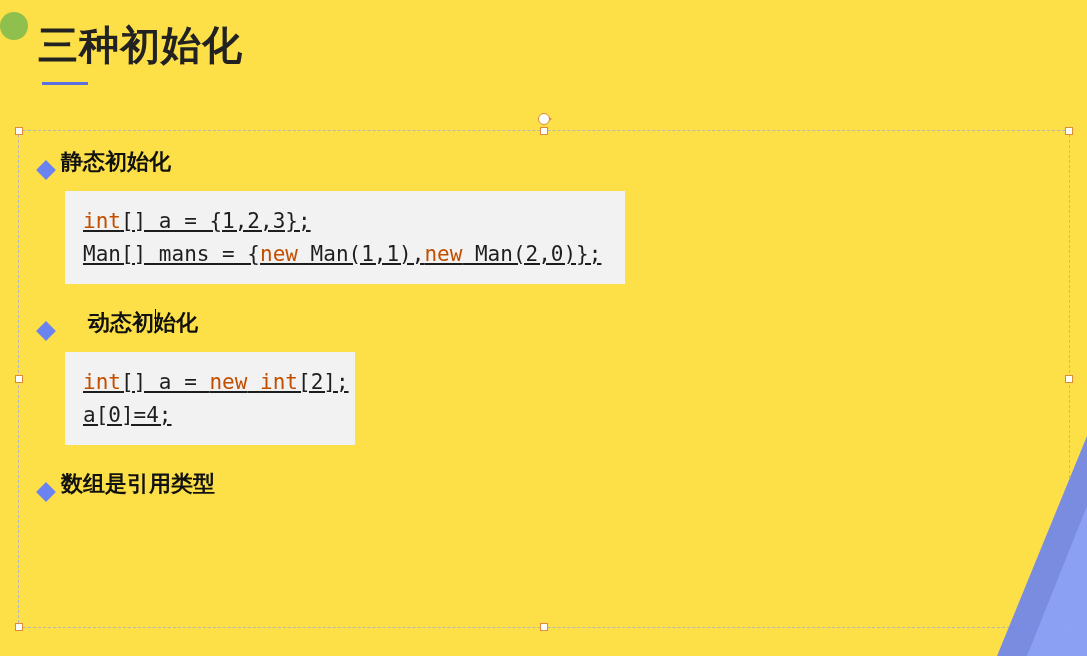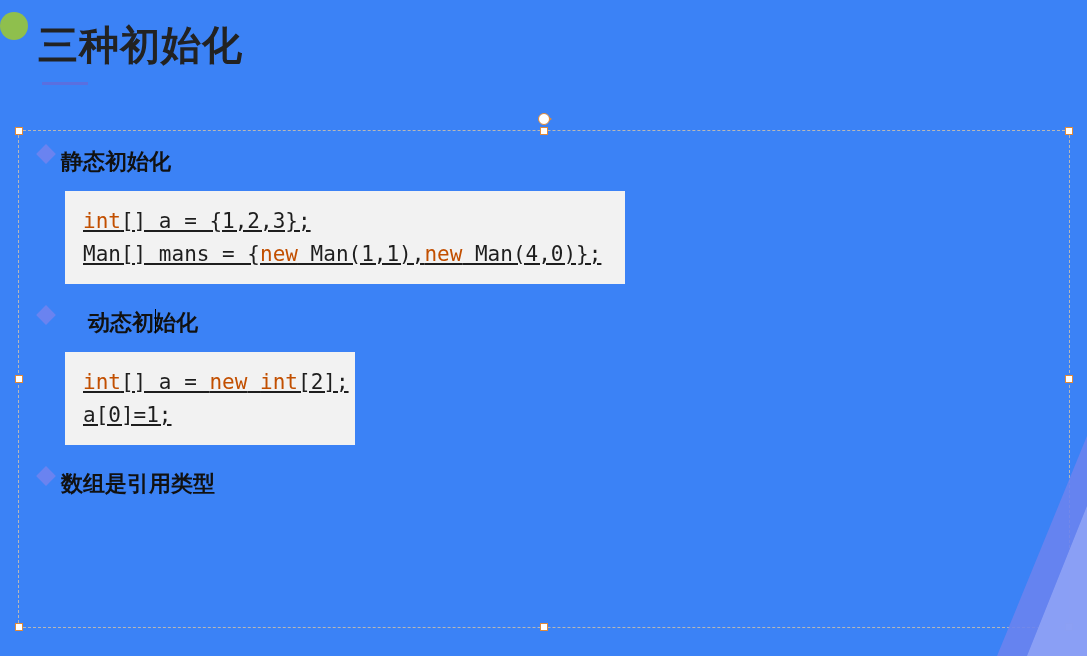--- a/index.html
+++ b/index.html
@@ -1,18 +1,18 @@
 <!DOCTYPE html>
 <html><head>
 <meta charset="utf-8">
 <style>
   * { box-sizing: border-box; margin: 0; padding: 0; }
   html, body { width: 1087px; height: 656px; overflow: hidden; font-family: "Microsoft YaHei", "PingFang SC", sans-serif; background: #fff; }
 
-  .slide { position: relative; width: 1087px; height: 656px; background: #3b82f6; }
+  .slide { position: relative; width: 1087px; height: 656px; background: #fde047; }
 
   
   .title-wrap { position: absolute; left: 38px; top: 18px; }
   .title-bullet {
     position: absolute; left: -38px; top: -6px; width: 28px; height: 28px;
     border-radius: 50%; background: #8fbf4d; z-index: 0;
   }
   .title-text {
     position: relative; font-size: 40px; font-weight: 700; color: #222; letter-spacing: 1px;
   }
@@ -38,21 +38,21 @@
     position: absolute; left: 50%; top: -18px; margin-left: -6px;
     width: 12px; height: 12px; border: 1.5px solid #e08a3a; border-radius: 50%; background: #fff;
   }
   .rotate-handle::after {
     content: ""; position: absolute; right: -3px; top: 3px; width: 0; height: 0;
     border-left: 3px solid #e08a3a; border-top: 2px solid transparent; border-bottom: 2px solid transparent;
   }
 
   .inner { padding: 8px 18px 0 18px; }
 
-  .sec-head { display: flex; align-items: flex-start; gap: 8px; margin-top: 8px; }
+  .sec-head { display: flex; align-items: flex-end; gap: 8px; margin-top: 8px; }
   .sec-head .diamond { width: 14px; height: 14px; background: #6a83f0; transform: rotate(45deg); flex: none; margin-left: 2px; }
   .sec-head .label { font-size: 22px; font-weight: 700; color: #111; }
 
   .codebox {
     background: #f2f2f2; margin: 14px 0 16px 28px; padding: 14px 18px;
     font-family: "Consolas", "Menlo", monospace; font-size: 21px; line-height: 1.55; color: #1e1e1e;
     display: inline-block; min-width: 240px;
   }
   .codebox .row { white-space: pre; }
   .kw { color: #c24f00; }
@@ -103,31 +103,31 @@
 
     <div class="inner">
 
       
       <div class="sec-head">
         <div class="diamond"></div>
         <div class="label">静态初始化</div>
       </div>
       <div class="codebox" style="width:560px;text-decoration:underline;">
         <div class="row"><span class="kw">int</span><span>[] a = {1,2,3};</span></div>
-        <div class="row"><span>Man[] mans = {</span><span class="kw">new</span><span> Man(1,1),</span><span class="kw">new</span><span> Man(4,0)};</span></div>
+        <div class="row"><span>Man[] mans = {</span><span class="kw">new</span><span> Man(1,1),</span><span class="kw">new</span><span> Man(2,0)};</span></div>
       </div>
 
       
       <div class="sec-head" style="position:relative;gap:35px;">
         <div class="diamond"></div>
         <div class="label" style="position:relative;">动态初始化</div>
       </div>
       <div class="codebox" style="width:290px;text-decoration:underline;">
         <div class="row"><span class="kw">int</span><span>[] a = </span><span class="kw">new</span><span> </span><span class="kw">int</span><span>[2];</span></div>
-        <div class="row">a[0]=1;</div>
+        <div class="row">a[0]=4;</div>
       </div>
 
       
       <div class="sec-head">
         <div class="diamond"></div>
         <div class="label">数组是引用类型</div>
       </div>
 
     </div>
     <div class="caret"></div>

